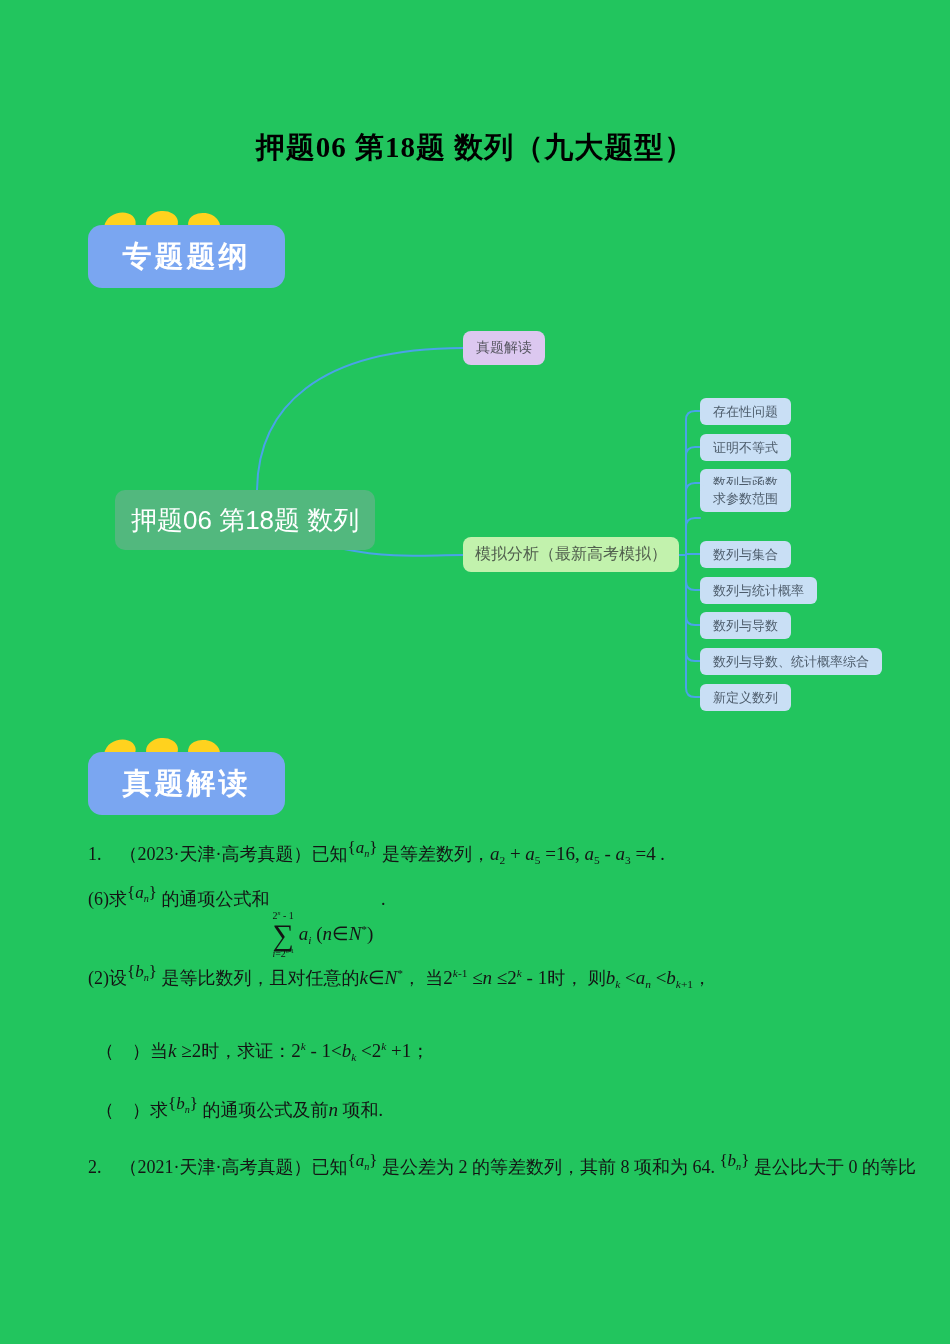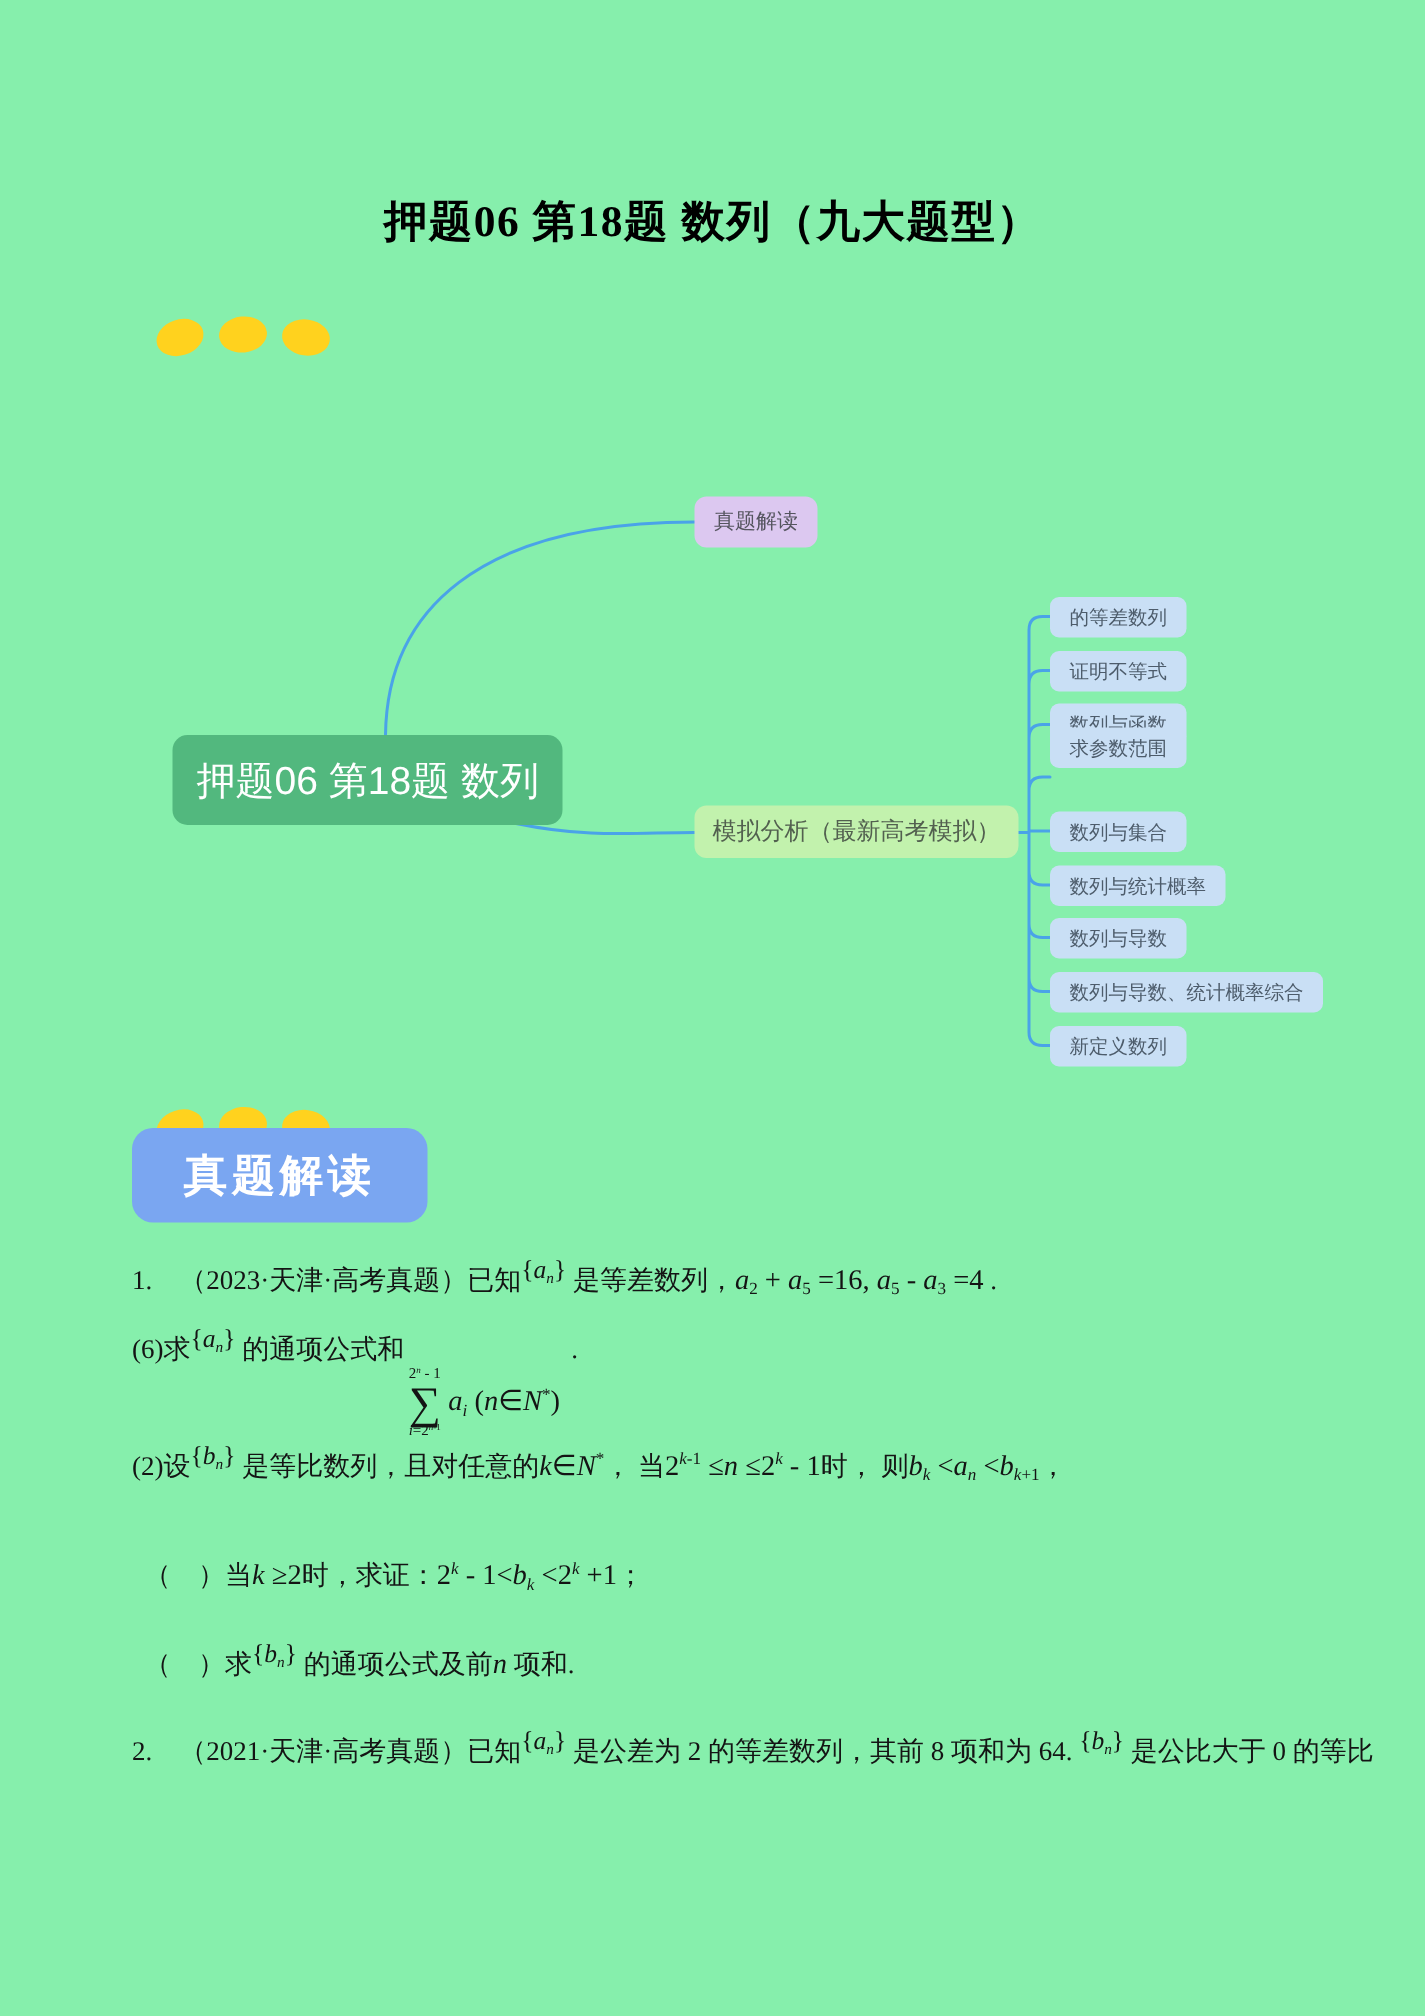--- a/index.html
+++ b/index.html
@@ -1,16 +1,16 @@
 <!DOCTYPE html>
 <html><head>
 <meta charset="utf-8">
 <style>
   html,body{margin:0;padding:0;background:#fff;}
-  .page{position:relative;width:950px;height:1344px;margin:0 auto;background:#86efac;
+  .page{position:relative;width:950px;height:1344px;margin:0 auto;background:#22c55e;
         font-family:"Liberation Serif",serif;overflow:hidden;}
 
   
   .doc-title{position:absolute;top:128px;left:0;width:100%;text-align:center;
              font-size:29px;font-weight:bold;color:#000;letter-spacing:1px;}
 
   
   .badge-wrap{position:absolute;width:210px;height:80px;}
   .badge-dot{position:absolute;width:32px;height:24px;background:#ffd21e;border-radius:50%;z-index:1;}
   .badge-body{position:absolute;top:14px;left:0;width:197px;height:63px;background:#7aa6f1;
@@ -50,20 +50,23 @@
 <body>
 
 <div class="page">
 
   <div class="doc-title">押题06 第18题 数列（九大题型）</div>
 
   <div class="badge-wrap" style="left:88px;top:211px;">
     <span class="badge-dot" style="left:16px;top:2px;transform:rotate(-18deg);"></span>
     <span class="badge-dot" style="left:58px;top:0;transform:rotate(-6deg);"></span>
     <span class="badge-dot" style="left:100px;top:2px;transform:rotate(8deg);"></span>
+    <div class="badge-body">
+      <span class="badge-label">专题题纲</span>
+    </div>
   </div>
 
   <svg class="mindmap-svg" viewBox="0 0 950 420">
     <path d="M257,180 C258,98 318,38 463,38
              M344,239 C392,249 424,245 463,245
              M665,245 L686,245
              M686,110 L686,378
              M686,110 Q686,101 695,101 L700,101
              M686,146 Q686,137 695,137 L700,137
              M686,182 Q686,173 695,173 L700,173
@@ -72,21 +75,21 @@
              M686,271 Q686,280 695,280 L700,280
              M686,306 Q686,315 695,315 L700,315
              M686,342 Q686,351 695,351 L700,351
              M686,378 Q686,387 695,387 L700,387" fill="none" stroke="#4aa3e8" stroke-width="2" stroke-linecap="round"></path>
   </svg>
 
   <div class="mm-node mm-root">押题06 第18题 数列</div>
   <div class="mm-node mm-zhenti">真题解读</div>
   <div class="mm-node mm-moni">模拟分析（最新高考模拟）</div>
 
-  <div class="mm-node mm-child" style="top:398px;">的等差数列</div>
+  <div class="mm-node mm-child" style="top:398px;">存在性问题</div>
   <div class="mm-node mm-child" style="top:434px;">证明不等式</div>
   <div class="mm-node mm-child" style="top:469px;text-decoration:underline;">数列与函数</div>
   <div class="mm-node mm-child" style="top:485px;">求参数范围</div>
   <div class="mm-node mm-child" style="top:541px;font-family:Liberation Serif, serif;">数列与集合</div>
   <div class="mm-node mm-child" style="top:577px;">数列与统计概率</div>
   <div class="mm-node mm-child" style="top:612px;">数列与导数</div>
   <div class="mm-node mm-child" style="top:648px;">数列与导数、统计概率综合</div>
   <div class="mm-node mm-child" style="top:684px;">新定义数列</div>
 
   <div class="badge-wrap" style="left:88px;top:738px;">

